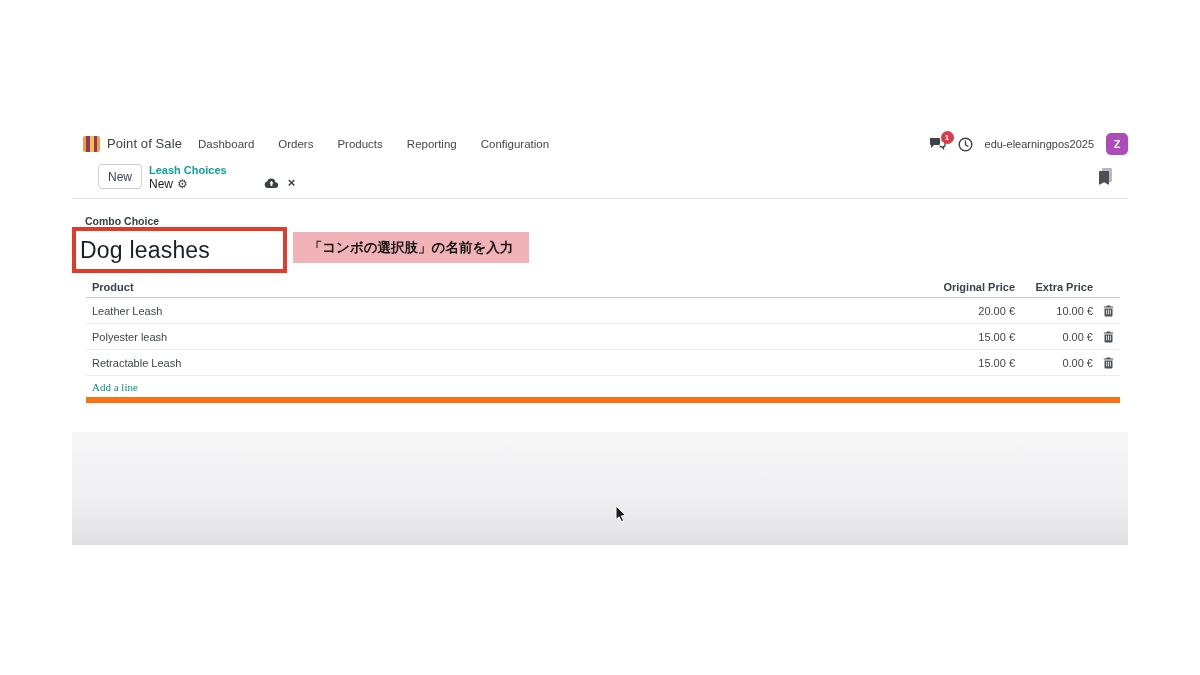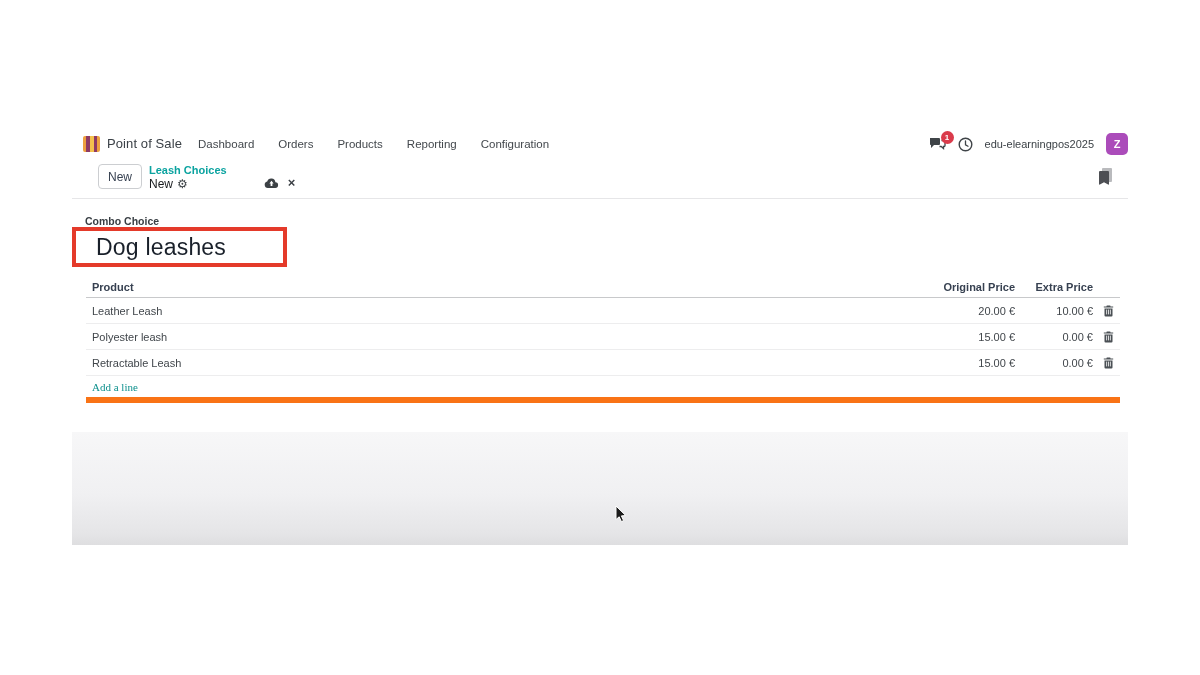--- a/index.html
+++ b/index.html
@@ -37,23 +37,23 @@
   .bc-current { font-size:12px; color:#16191c; }
   .gear { font-size:12px; color:#3e4347; cursor:pointer; line-height:1; }
   .cp-icons { display:flex; align-items:center; gap:9px; margin-left:37px; margin-top:12px; }
   .cloud-icon { cursor:pointer; display:inline-flex; }
   .discard { font-size:13px; font-weight:bold; color:#3a3f44; cursor:pointer; line-height:1; }
   .divider { position:absolute; left:72px; top:198px; width:1056px; height:1px; background:#e6e6e8; }
 
   
   .field-label { position:absolute; left:85px; top:215px; font-size:10.5px; font-weight:bold;
                  color:#383e43; }
-  .name-box { position:absolute; left:72px; top:227px; width:215px; height:40px;
+  .name-box { position:absolute; left:72px; top:227px; width:215px; height:46px;
               border:4px solid #e43a2a; background:#fff; display:flex; align-items:center;
-              padding-left:20px; cursor:text; }
+              padding-left:4px; cursor:text; }
   .name-box span { font-size:23px; color:#19202a; letter-spacing:.2px; }
   .annotation { position:absolute; left:293px; top:232px; width:236px; height:31px;
                 background:#f2b3b8; display:flex; align-items:center; justify-content:center;
                 font-size:13.5px; font-weight:bold; color:#141414; }
 
   
   .table { position:absolute; left:86px; top:277px; width:1034px; font-size:11px; }
   .thead { display:flex; align-items:center; height:21px; border-bottom:1px solid #c8c9cb;
            font-weight:bold; color:#374151; }
   .trow  { display:flex; align-items:center; height:26px; border-bottom:1px solid #ededee;
@@ -132,20 +132,21 @@
       </span>
       <span class="discard">×</span>
     </div>
   </div>
   <div class="divider"></div>
 
   <div class="field-label">Combo Choice</div>
   <div class="name-box">
     <span>Dog leashes</span>
   </div>
+  <div class="annotation">「コンボの選択肢」の名前を入力</div>
 
   <div class="table">
     <div class="thead">
       <div class="c-prod">Product</div>
       <div class="c-op">Original Price</div>
       <div class="c-ep">Extra Price</div>
       <div class="c-tr"></div>
     </div>
     <div id="tbody">
         <div class="trow">

